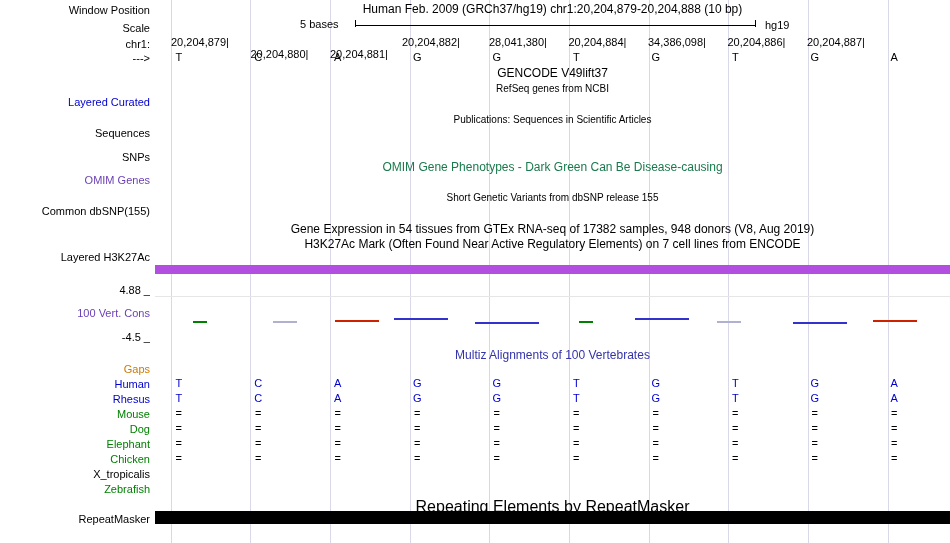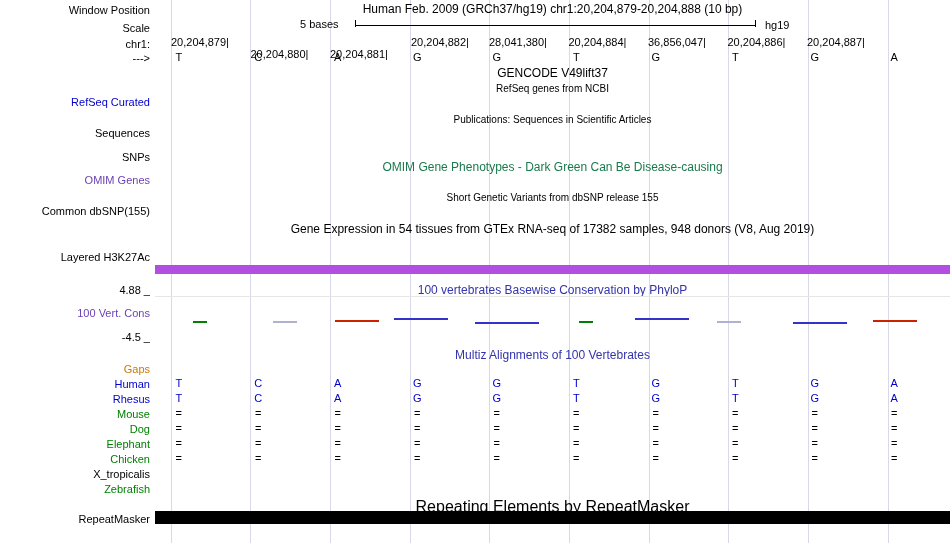--- a/index.html
+++ b/index.html
@@ -128,21 +128,21 @@
 </head>
 <body>
 
 <div id="browser">
 
   <div class="label-col">
     <div class="rowlabel" style="top:4px;color:#000000">Window Position</div>
     <div class="rowlabel" style="top:22px;color:#000000">Scale</div>
     <div class="rowlabel" style="top:38px;color:#000000">chr1:</div>
     <div class="rowlabel" style="top:52px;color:#000000">---&gt;</div>
-    <div class="rowlabel" style="top:96px;color:#0000cc">RefSeq Curated</div>
+    <div class="rowlabel" style="top:96px;color:#0000cc">Layered Curated</div>
     <div class="rowlabel" style="top:127px;color:#000000">Sequences</div>
     <div class="rowlabel" style="top:151px;color:#000000">SNPs</div>
     <div class="rowlabel" style="top:174px;color:#6a3fb5">OMIM Genes</div>
     <div class="rowlabel" style="top:205px;color:#000000">Common dbSNP(155)</div>
     <div class="rowlabel" style="top:251px;color:#000000">Layered H3K27Ac</div>
     <div class="rowlabel" style="top:284px;color:#000000">4.88 _</div>
     <div class="rowlabel" style="top:307px;color:#6a3fb5">100 Vert. Cons</div>
     <div class="rowlabel" style="top:331px;color:#000000">-4.5 _</div>
     <div class="rowlabel" style="top:363px;color:#cc7a00">Gaps</div>
     <div class="rowlabel" style="top:378px;color:#0000cc">Human</div>
@@ -176,24 +176,24 @@
 
     <div class="abs" style="top:18px;left:145px;font-size:11px">5 bases</div>
     <div class="scalebar" style="top:25px;left:200px;width:400px"></div>
     <div class="scaletick" style="top:20px;left:200px"></div>
     <div class="scaletick" style="top:20px;left:600px"></div>
 
     <div id="ruler-coords">
         <div class="coordlbl" style="top: 36px; left: 16px;">20,204,879|</div>
         <div class="coordlbl" style="top: 48px; left: 95.5px;">20,204,880|</div>
         <div class="coordlbl" style="top: 48px; left: 175px;">20,204,881|</div>
-        <div class="coordlbl" style="top: 36px; left: 256px;">20,204,882|</div>
+        <div class="coordlbl" style="top: 36px; left: 247px;">20,204,882|</div>
         <div class="coordlbl" style="top: 36px; left: 334px;">28,041,380|</div>
         <div class="coordlbl" style="top: 36px; left: 413.5px;">20,204,884|</div>
-        <div class="coordlbl" style="top: 36px; left: 493px;">36,856,047|</div>
+        <div class="coordlbl" style="top: 36px; left: 493px;">34,386,098|</div>
         <div class="coordlbl" style="top: 36px; left: 572.5px;">20,204,886|</div>
         <div class="coordlbl" style="top: 36px; left: 652px;">20,204,887|</div>
       </div>
 
     <div id="ruler-bases">
         <div class="basechar" style="top: 51px; left: 23.75px;">T</div>
         <div class="basechar" style="top: 51px; left: 103.25px;">C</div>
         <div class="basechar" style="top: 51px; left: 182.75px;">A</div>
         <div class="basechar" style="top: 51px; left: 262.25px;">G</div>
         <div class="basechar" style="top: 51px; left: 341.75px;">G</div>
@@ -203,21 +203,21 @@
         <div class="basechar" style="top: 51px; left: 659.75px;">G</div>
         <div class="basechar" style="top: 51px; left: 739.25px;">A</div>
       </div>
 
     <div class="centertext" style="top:66px;font-size:12px;color:#000000">GENCODE V49lift37</div>
     <div class="centertext" style="top:83px;font-size:10px;color:#000000">RefSeq genes from NCBI</div>
     <div class="centertext" style="top:160px;font-size:12px;color:#1a7a4c">OMIM Gene Phenotypes - Dark Green Can Be Disease-causing</div>
     <div class="centertext" style="top:114px;font-size:10px;color:#000000">Publications: Sequences in Scientific Articles</div>
     <div class="centertext" style="top:192px;font-size:10px;color:#000000">Short Genetic Variants from dbSNP release 155</div>
     <div class="centertext" style="top:222px;font-size:12px;color:#000000">Gene Expression in 54 tissues from GTEx RNA-seq of 17382 samples, 948 donors (V8, Aug 2019)</div>
-    <div class="centertext" style="top:283px;font-size:12px;color:#3333aa">100 vertebrates Basewise Conservation by PhyloP</div>
+    <div class="centertext" style="top:237px;font-size:12px;color:#000000">H3K27Ac Mark (Often Found Near Active Regulatory Elements) on 7 cell lines from ENCODE</div>
     <div class="centertext" style="top:348px;font-size:12px;color:#3333aa">Multiz Alignments of 100 Vertebrates</div>
     <div class="centertext" style="top:498px;font-size:16px;color:#000000">Repeating Elements by RepeatMasker</div>
 
     <div class="h3k27ac-bar" style="top:265px;left:0px;width:795px"></div>
 
     <div class="abs" style="top:296px;left:0;width:795px;height:1px;background:#e6e6e6"></div>
 
     <div id="cons-marks">
         <div class="cons-mark" style="left: 38px; top: 321px; width: 14px; background: rgb(0, 128, 0);"></div>
         <div class="cons-mark" style="left: 118px; top: 321px; width: 24px; background: rgb(176, 176, 208);"></div>

